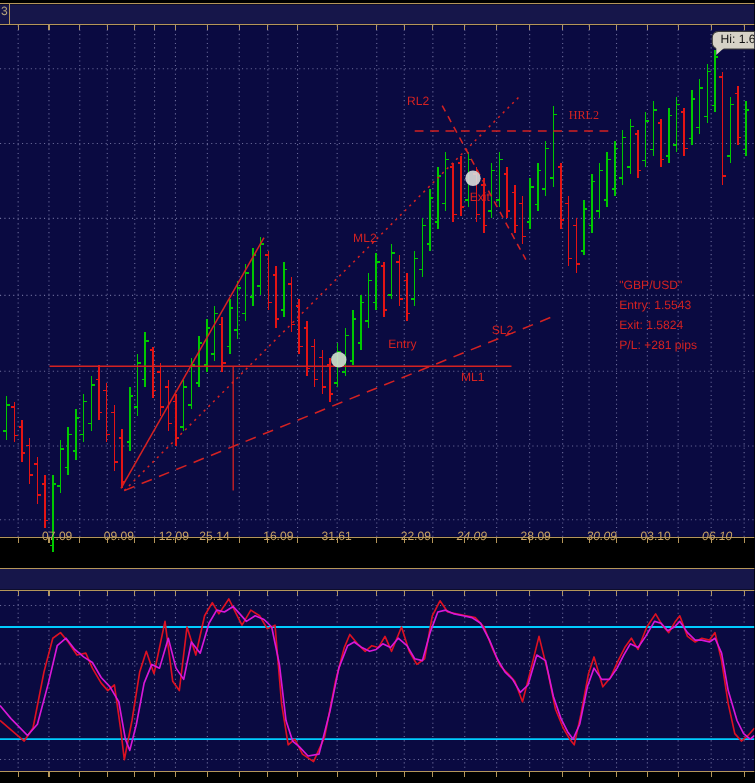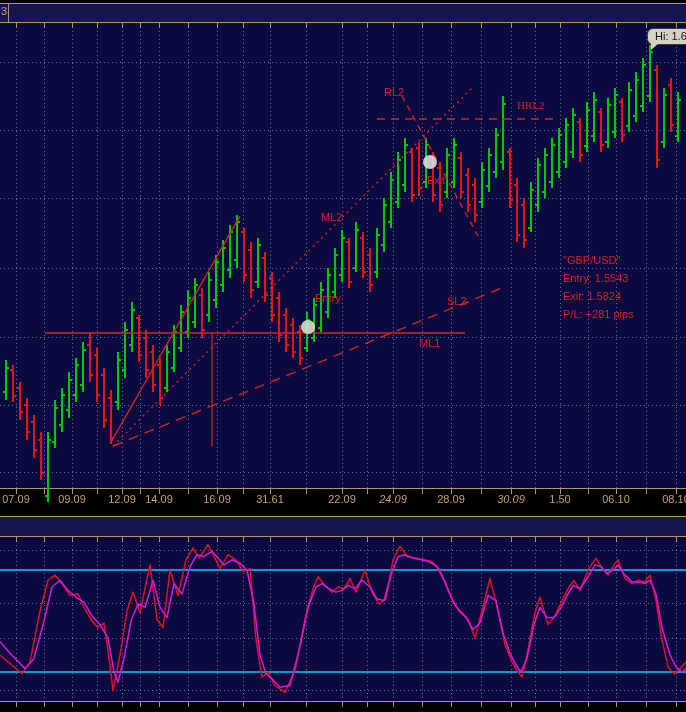--- a/index.html
+++ b/index.html
@@ -1,21 +1,21 @@
 <!DOCTYPE html>
 <html><head>
 <meta charset="utf-8">
 <style>
   html,body{margin:0;padding:0;background:#000;}
   #stage{position:relative;width:686px;height:712px;background:#000;overflow:hidden;
          font-family:"Liberation Sans",sans-serif;}
   #chart-svg{position:absolute;left:0;top:0;}
   .ovl{position:absolute;left:0;top:0;width:686px;height:712px;pointer-events:none;}
   .lbl{position:absolute;color:#d42222;font-size:11px;line-height:11px;white-space:nowrap;}
-  .dlbl{position:absolute;top:493px;color:#c7a165;font-size:11px;transform:translateX(-50%);white-space:nowrap;}
+  .dlbl{position:absolute;top:482px;color:#c7a165;font-size:11px;transform:translateX(-50%);white-space:nowrap;margin-left:36px;}
   .corner{position:absolute;left:1px;top:5px;color:#b5a47c;font-size:11px;}
   .info{position:absolute;left:563px;top:251px;color:#d42222;font-size:11px;line-height:18px;white-space:nowrap;}
   .tooltip{position:absolute;left:647px;top:28px;background:#d6d2c6;color:#111;
            border:1px solid #3a3a3a;border-radius:6px;padding:1px 7px 2px 7px;font-size:11px;white-space:nowrap;}
   .tooltip .tail{position:absolute;left:3px;bottom:-6px;width:8px;height:7px;background:#d6d2c6;
            clip-path:polygon(0 0,100% 0,0 100%);}
 </style>
 </head>
 <body>
 
@@ -702,38 +702,38 @@
         <polyline points="0,655.0 10,663.5 22,673.7 30,661.8 40,610.8 48,580.2 55,575.1 62,583.6 70,595.5 78,593.8 84,607.4 92,621.0 98,627.8 104,622.7 110,665.2 113,690.7 120,655.0 127,610.8 133,592.1 140,612.5 150,564.9 157,619.3 163,627.8 170,570.0 178,595.5 186,559.8 193,547.9 199,558.1 208,544.5 214,556.4 220,568.3 228,554.7 236,559.8 243,571.7 250,568.3 256,639.7 262,677.1 268,672.0 275,685.6 285,692.4 295,670.3 305,619.3 313,588.7 318,576.8 325,585.3 332,592.1 338,587.0 344,588.7 350,578.5 356,592.1 365,570.0 372,592.1 379,604.0 386,598.9 393,559.8 400,546.2 407,556.4 415,558.1 424,559.8 432,561.5 440,570.0 448,590.4 455,605.7 462,612.5 468,619.3 475,638.0 482,610.8 490,578.5 498,610.8 505,644.8 512,661.8 518,672.0 522,677.1 528,649.9 535,612.5 540,597.2 548,624.4 555,615.9 562,600.6 568,588.7 574,580.2 580,590.4 588,570.0 596,558.1 602,568.3 608,575.1 614,564.9 618,559.8 625,578.5 632,583.6 638,580.2 645,581.9 650,575.1 656,600.6 662,639.7 668,666.9 674,673.7 680,668.6 686,661.8" stroke="#dd1122" stroke-width="1.5" stroke-linejoin="round"></polyline>
         <polyline points="0,641.4 10,653.3 25,668.6 34,658.4 44,621.0 52,587.0 60,580.2 68,590.4 76,597.2 84,602.3 92,615.9 100,624.4 108,638.0 114,672.0 118,682.2 124,658.4 131,621.0 138,604.0 145,607.4 153,580.2 160,607.4 167,617.6 174,583.6 182,593.8 190,566.6 197,554.7 204,556.4 212,551.3 218,558.1 224,564.9 232,559.8 240,563.2 247,570.0 254,604.0 260,655.0 266,673.7 272,678.8 280,687.3 290,685.6 300,646.5 308,607.4 316,587.0 322,583.6 329,588.7 336,592.1 342,590.4 348,585.3 355,588.7 362,580.2 370,587.0 377,598.9 384,600.6 391,575.1 398,556.4 405,554.7 413,558.1 421,559.8 429,561.5 437,566.6 445,581.9 452,598.9 459,610.8 466,617.6 473,629.5 480,622.7 488,595.5 496,600.6 503,632.9 510,653.3 516,665.2 521,672.0 527,658.4 534,624.4 540,607.4 547,617.6 554,617.6 561,607.4 567,595.5 573,585.3 580,588.7 587,578.5 595,564.9 601,566.6 607,573.4 613,570.0 618,564.9 625,575.1 632,581.9 638,581.9 645,583.6 650,580.2 656,593.8 662,627.8 670,655.0 676,666.9 682,672.0 686,668.6" stroke="#d818d8" stroke-width="1.5" stroke-linejoin="round"></polyline>
       </g>
     </svg>
   <div class="ovl">
     <span class="corner">3</span>
     <div id="date-row">
         <span class="dlbl" style="left: 16px;">07.09</span>
         <span class="dlbl" style="left: 72px; text-align: right;">09.09</span>
         <span class="dlbl" style="left: 122px;">12.09</span>
-        <span class="dlbl" style="left: 159px;">14.09</span>
+        <span class="dlbl" style="left: 159px;">25.14</span>
         <span class="dlbl" style="left: 217px;">16.09</span>
         <span class="dlbl" style="left: 270px;">31.61</span>
         <span class="dlbl" style="left: 342px;">22.09</span>
         <span class="dlbl" style="left: 393px; font-style: italic;">24.09</span>
         <span class="dlbl" style="left: 451px;">28.09</span>
         <span class="dlbl" style="left: 511px; font-style: italic;">30.09</span>
-        <span class="dlbl" style="left: 560px;">1.50</span>
-        <span class="dlbl" style="left: 616px;">06.10</span>
+        <span class="dlbl" style="left: 560px;">03.10</span>
+        <span class="dlbl" style="left: 616px; font-style: italic;">06.10</span>
         <span class="dlbl" style="left: 676px;">08.10</span>
       </div>
     <div id="anno-layer">
-        <span class="lbl" style="left: 384px; top: 87px;">RL2</span>
+        <span class="lbl" style="left: 370px; top: 87px;">RL2</span>
         <span class="lbl" style="left: 517px; top: 100px; font-family: Liberation Serif, serif;">HRL2</span>
         <span class="lbl" style="left: 321px; top: 192px; margin-top: 20px;">ML2</span>
         <span class="lbl" style="left: 405px; top: 296px; margin-left: 42px;">SL2</span>
         <span class="lbl" style="left: 419px; top: 338px;">ML1</span>
-        <span class="lbl" style="left: 315px; top: 293px;">Entry</span>
+        <span class="lbl" style="left: 315px; top: 308px; padding-left: 38px;">Entry</span>
         <span class="lbl" style="left: 427px; top: 175px;">Exit</span>
       </div>
     <div class="info">
       <div>"GBP/USD"</div>
       <div>Entry: 1.5543</div>
       <div>Exit: 1.5824</div>
       <div>P/L: +281 pips</div>
     </div>
     <div class="tooltip">
       <span>Hi: 1.60</span>

